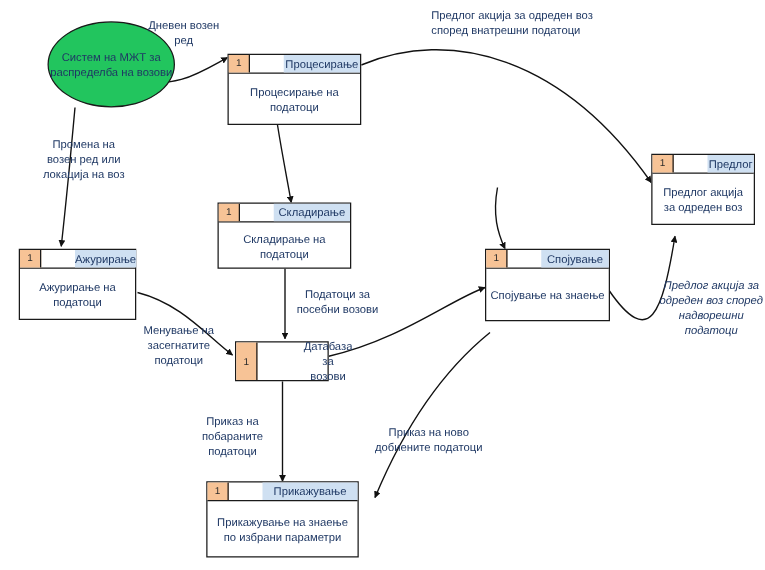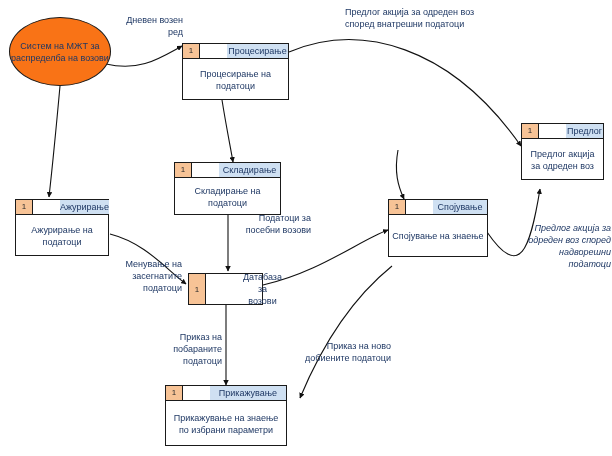--- a/index.html
+++ b/index.html
@@ -100,37 +100,38 @@
     color: #1f3864;
     line-height: 12px;
     margin-left: 37px;
   }
   
   .ellipse {
     position: absolute;
     box-sizing: border-box;
     border: 1px solid #1a1a1a;
     border-radius: 50%;
-    background: #f97316;
+    background: #22c55e;
     display: flex;
     align-items: center;
     justify-content: center;
     text-align: center;
     font-size: 9px;
     color: #1f3864;
     line-height: 12px;
     z-index: 3;
+    margin-left: 29px;
   }
   
   .flow-label {
     position: absolute;
     font-size: 9px;
     color: #1f3864;
     line-height: 12px;
-    text-align: right;
+    text-align: center;
     z-index: 4;
     white-space: pre-line;
   }
   .flow-label.left { text-align: left; }
 </style>
 </head>
 <body>
 
 <div id="canvas">
 
@@ -219,22 +220,23 @@
 
   <div class="store-box" style="left:188px; top:273px; width:75px; height:32px;">
     <div class="store-num">1</div>
     <div class="store-body">Датабаза за возови</div>
   </div>
 
   <div class="flow-label" style="left:111px; top:14px; width:72px;">Дневен возен ред</div>
 
   <div class="flow-label left" style="left:345px; top:6px; width:130px;">Предлог акција за одреден воз според внатрешни податоци</div>
 
-
-  <div class="flow-label" style="left:229px; top:212px; width:82px;">Податоци за посебни возови</div>
+  <div class="flow-label" style="left:32px; top:109px; width:70px;">Промена на возен ред или локација на воз</div>
+
+  <div class="flow-label" style="left:229px; top:229px; width:82px;">Податоци за посебни возови</div>
 
   <div class="flow-label" style="left:104px; top:258px; width:78px;">Менување на засегнатите податоци</div>
 
   <div class="flow-label" style="left:150px; top:331px; width:72px;">Приказ на побараните податоци</div>
 
   <div class="flow-label" style="left:295px; top:340px; width:96px;">Приказ на ново добиените податоци</div>
 
   <div class="flow-label" style="left:527px; top:222px; width:84px;font-style:italic;">Предлог акција за одреден воз според надворешни податоци</div>
 
 </div>

